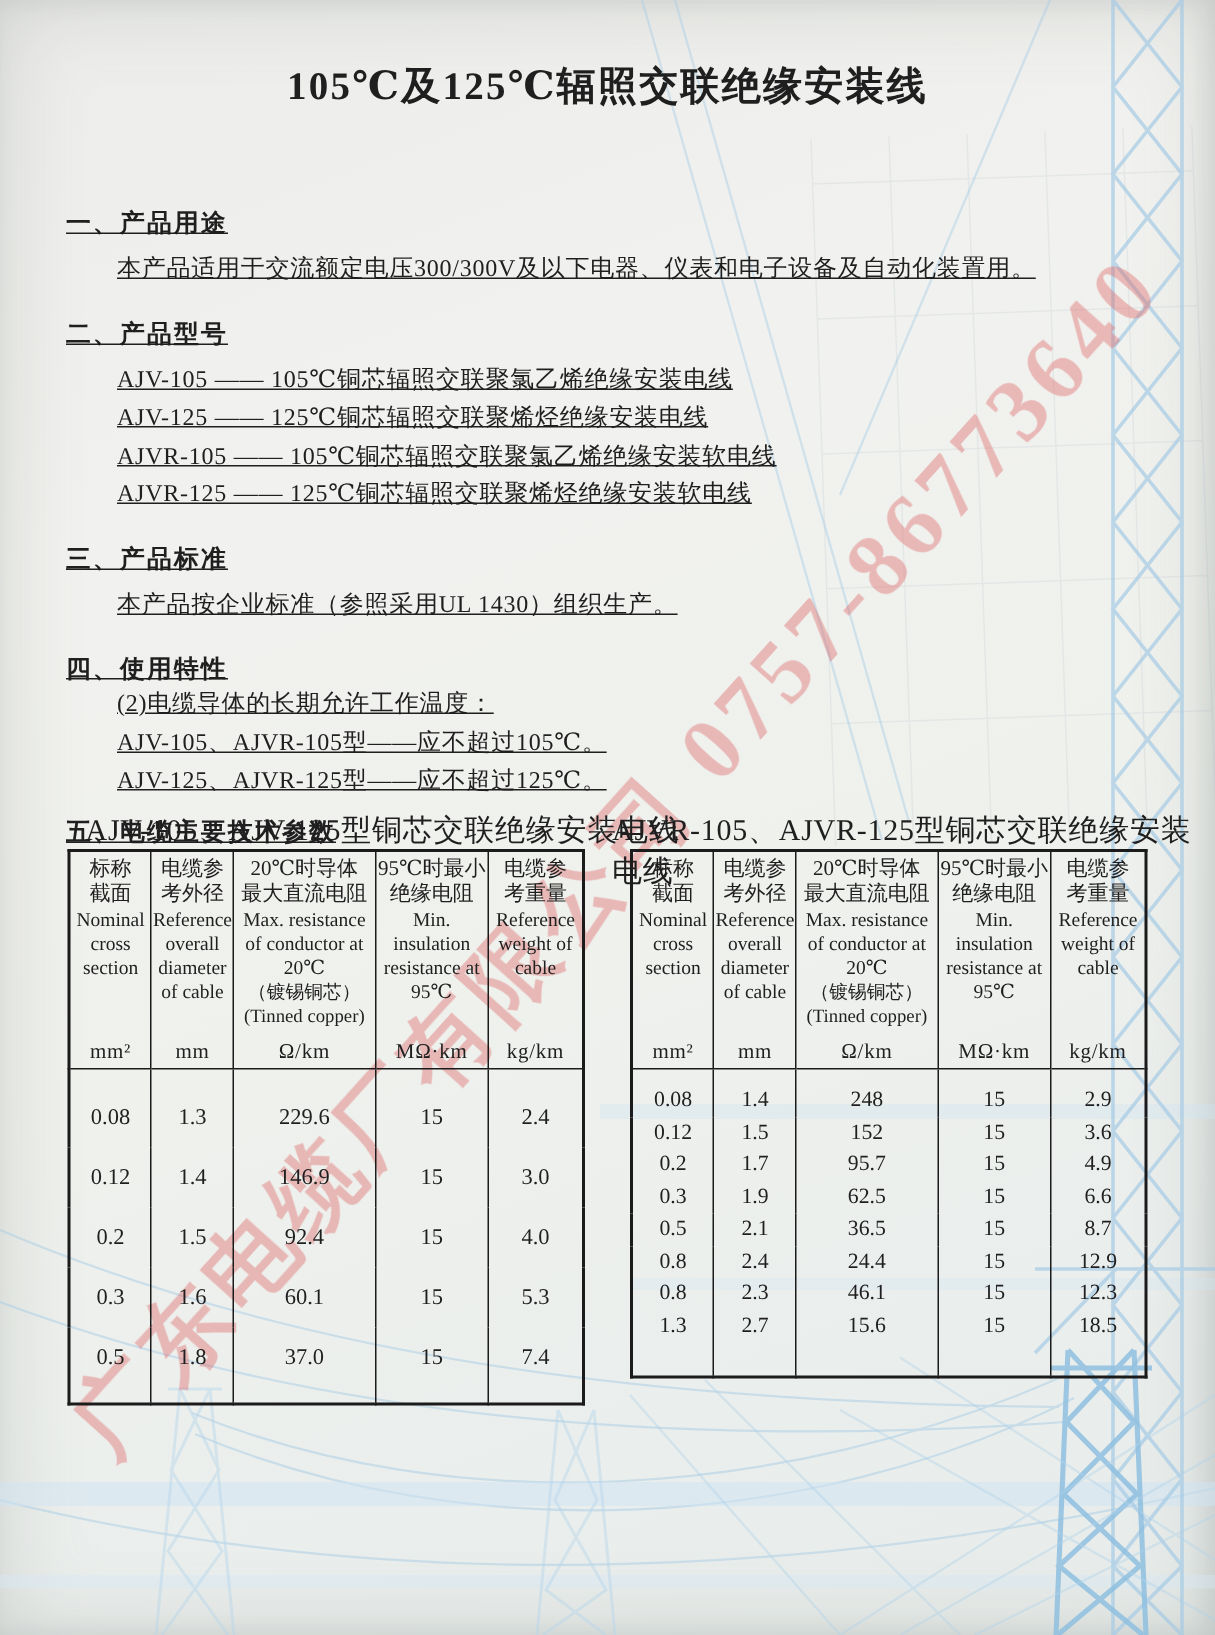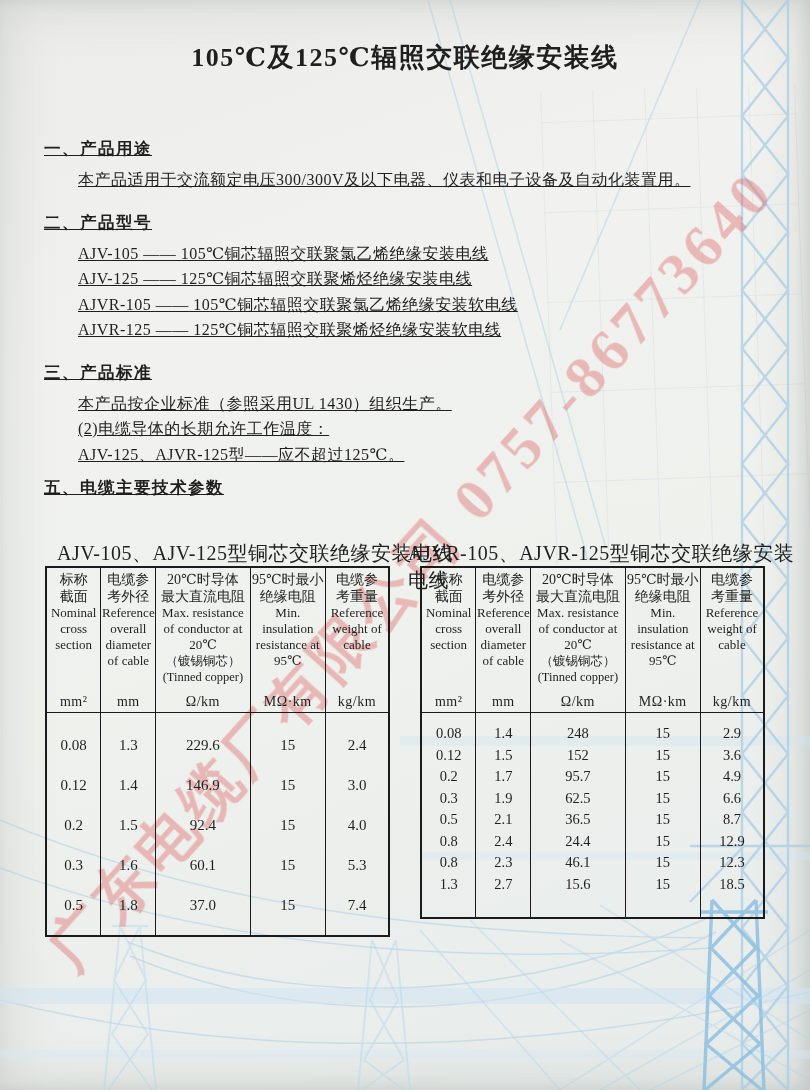--- a/index.html
+++ b/index.html
@@ -126,21 +126,23 @@
 
       <div class="sec-h mt-m">二、产品型号</div>
       <div class="line mt-s">AJV-105 —— 105℃铜芯辐照交联聚氯乙烯绝缘安装电线</div>
       <div class="line">AJV-125 —— 125℃铜芯辐照交联聚烯烃绝缘安装电线</div>
       <div class="line">AJVR-105 —— 105℃铜芯辐照交联聚氯乙烯绝缘安装软电线</div>
       <div class="line">AJVR-125 —— 125℃铜芯辐照交联聚烯烃绝缘安装软电线</div>
 
       <div class="sec-h mt-m">三、产品标准</div>
       <div class="line mt-s">本产品按企业标准（参照采用UL 1430）组织生产。</div>
 
+      <div class="sec-h mt-m">四、使用特性</div>
       <div class="line">(2)电缆导体的长期允许工作温度：</div>
+      <div class="line">AJV-105、AJVR-105型——应不超过105℃。</div>
       <div class="line">AJV-125、AJVR-125型——应不超过125℃。</div>
 
       <div class="sec-h mt-l">五、电缆主要技术参数</div>
     </div>
 
     <div class="caption cap-left">AJV-105、AJV-125型铜芯交联绝缘安装电线</div>
     <div class="caption cap-right">AJVR-105、AJVR-125型铜芯交联绝缘安装电线</div>
 
     <table class="dtable t-left">
       <colgroup>

